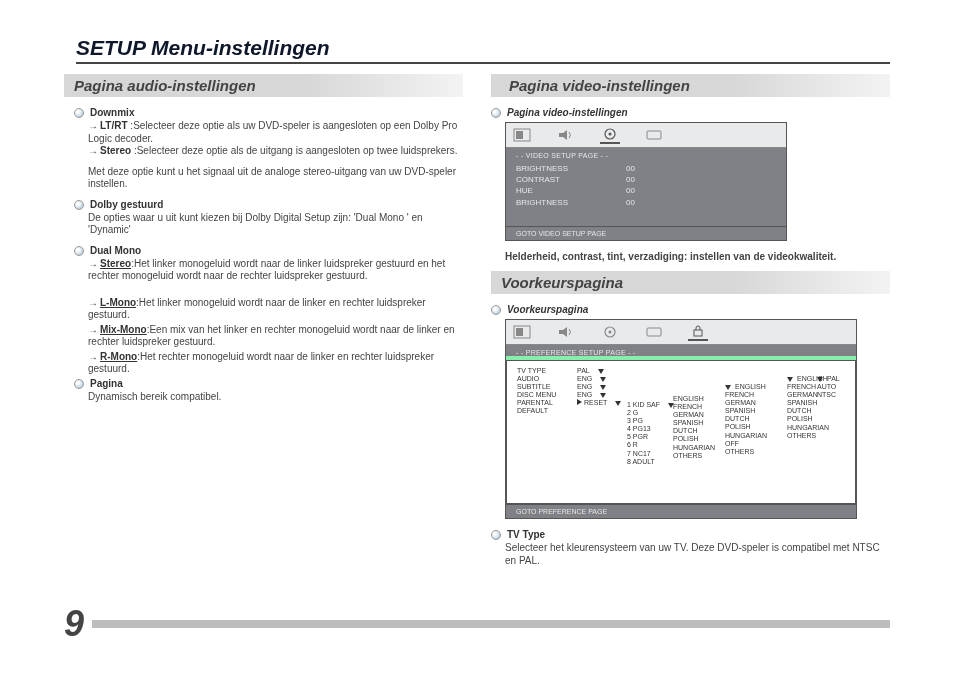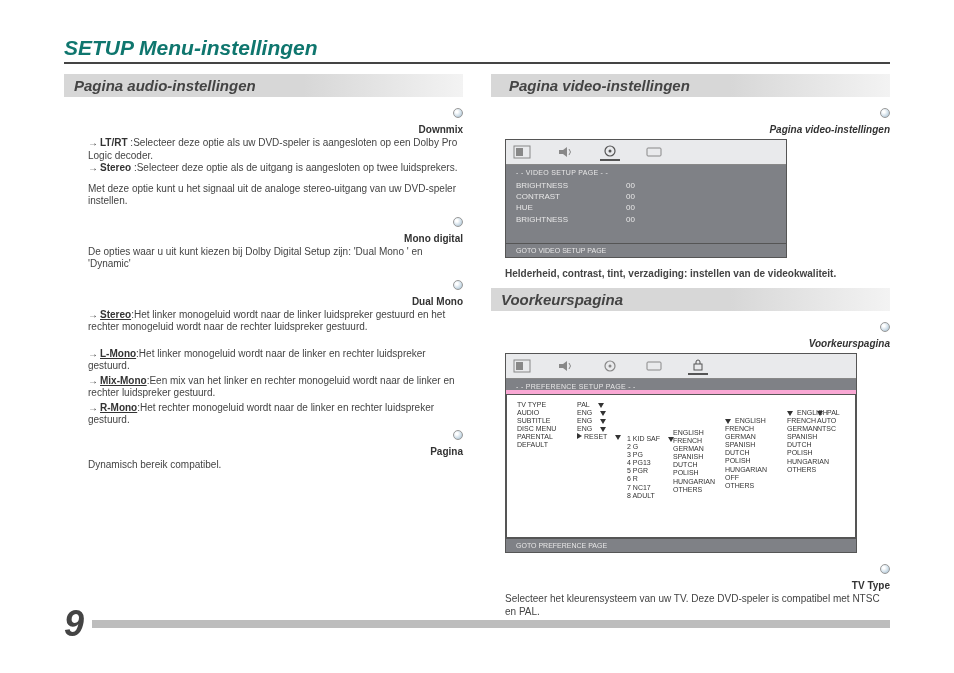--- a/index.html
+++ b/index.html
@@ -14,24 +14,24 @@
     font-size: 10px;
   }
   .page {
     box-sizing: border-box;
     padding: 36px 64px 0 64px;
   }
   .main-title {
     font-size: 21px;
     font-weight: bold;
     font-style: italic;
-    color: #0f766e;
+    color: #0f172a;
     border-bottom: 2px solid #444;
     padding-bottom: 2px;
-    margin: 0 0 10px 0;
+    margin: 0 0 10px 12px;
   }
   .columns {
     display: flex;
     gap: 28px;
   }
   .col {
     flex: 1;
     min-width: 0;
   }
   .section-bar {
@@ -44,24 +44,23 @@
     margin: 0 0 10px 0;
   }
   .section-bar.indent {
     padding-left: 18px;
   }
   .body-block {
     padding: 0 0 0 10px;
   }
   .bullet-row {
     display: flex;
-    align-items: flex-end;
+    align-items: flex-start;
     gap: 6px;
     margin-bottom: 2px;
-    flex-direction: column;
   }
   .bullet {
     width: 8px;
     height: 8px;
     border-radius: 50%;
     border: 1px solid #999;
     background: radial-gradient(circle at 35% 35%, #fff 15%, #d2e0ea 55%, #9ab4c4 100%);
     margin-top: 1px;
     flex: none;
   }
@@ -92,21 +91,21 @@
   .italic-sub {
     font-style: italic;
     font-weight: bold;
     font-size: 10px;
   }
 
   
   .osd {
     margin: 4px 0 10px 14px;
     border: 1px solid #555;
-    background: #f9a8d4;
+    background: #86efac;
     color: #555;
     font-family: Arial, sans-serif;
     font-size: 8px;
   }
   .osd-tabs {
     display: flex;
     align-items: center;
     height: 24px;
     border-bottom: 1px solid #888;
     padding: 0 6px;
@@ -227,21 +226,21 @@
           <span class="bold">Downmix</span>
         </div>
         <p class="para sub-ind">
           <span class="arrow">→</span><span class="bold">LT/RT</span><span> :Selecteer deze optie als uw DVD-speler is aangesloten op een Dolby Pro Logic decoder.</span><br>
           <span class="arrow">→</span><span class="bold">Stereo</span><span> :Selecteer deze optie als de uitgang is aangesloten op twee luidsprekers.</span>
         </p>
         <p class="para sub-ind">Met deze optie kunt u het signaal uit de analoge stereo-uitgang van uw DVD-speler instellen.</p>
 
         <div class="bullet-row">
           <span class="bullet"></span>
-          <span class="bold">Mono digital</span>
+          <span class="bold">Dolby gestuurd</span>
         </div>
         <p class="para sub-ind">De opties waar u uit kunt kiezen bij Dolby Digital Setup zijn: 'Dual Mono ' en 'Dynamic'</p>
 
         <div class="bullet-row">
           <span class="bullet"></span>
           <span class="bold">Dual Mono</span>
         </div>
         <p class="para sub-ind2" style="margin-bottom:14px;">
           <span class="arrow">→</span><span class="bold under">Stereo</span><span>:Het linker monogeluid wordt naar de linker luidspreker gestuurd en het rechter monogeluid wordt naar de rechter luidspreker gestuurd.</span>
         </p>

